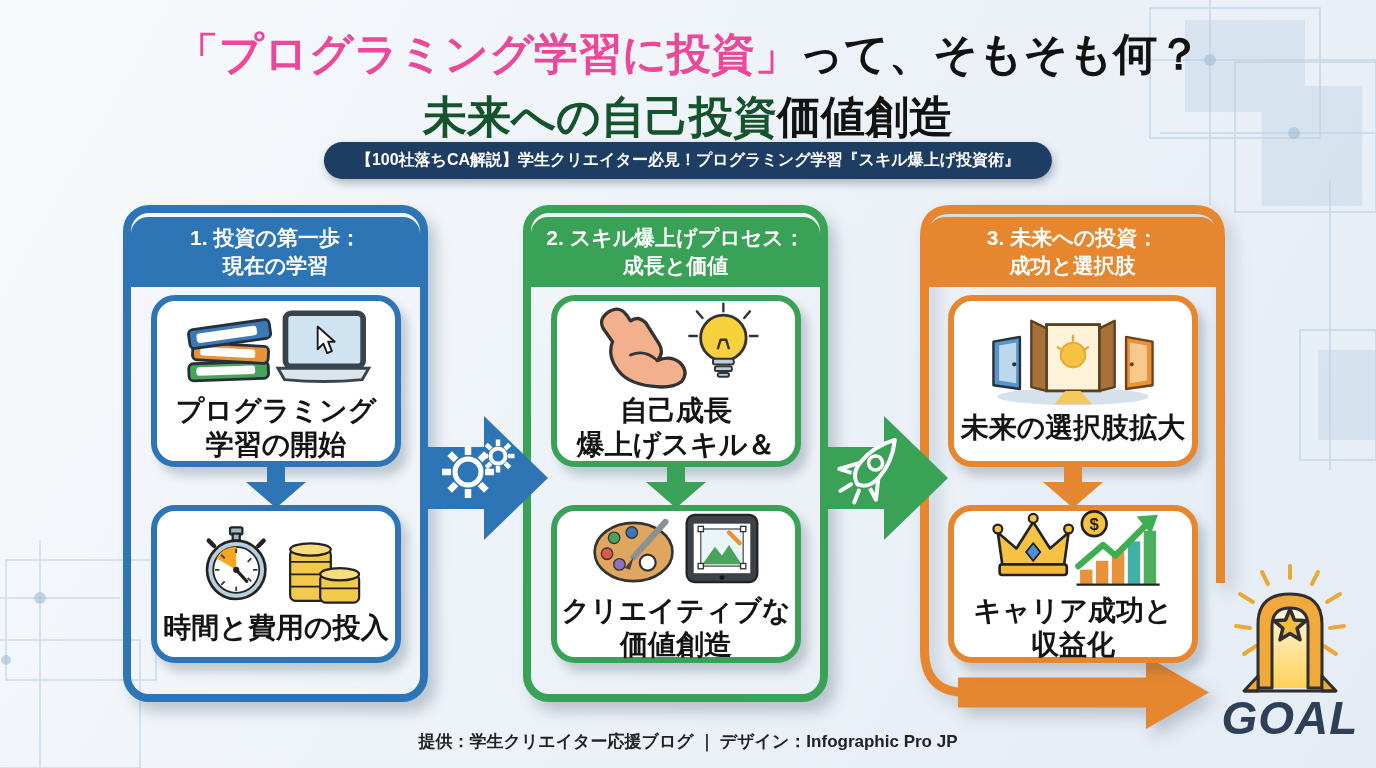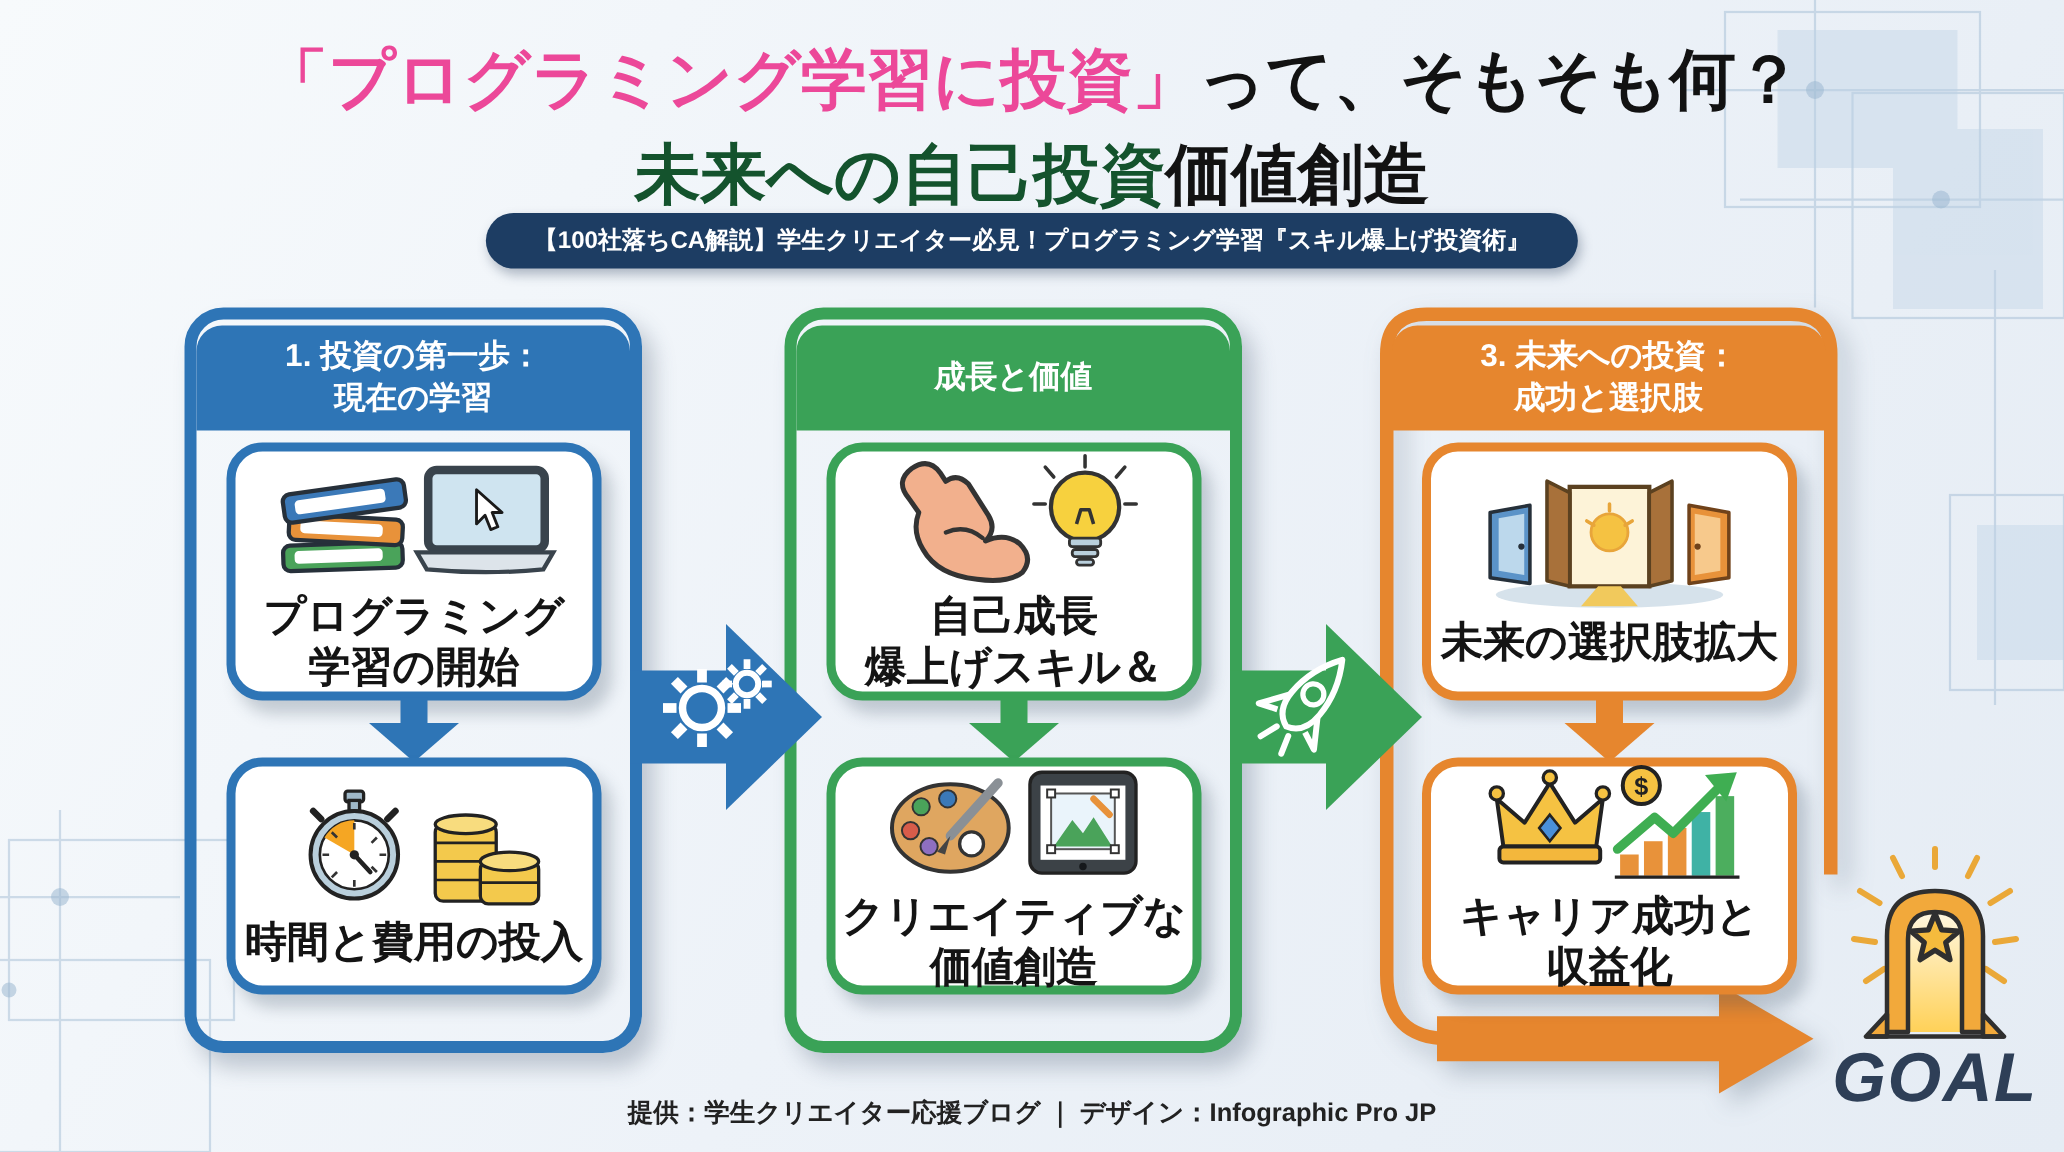--- a/index.html
+++ b/index.html
@@ -207,20 +207,21 @@
       </svg>
       <div class="box-label">
         <div class="label-line">時間と費用の投入</div>
 
       </div>
     </div>
   </div>
 
   <div class="column col-green">
     <div class="col-header hdr-green">
+      <div>2. スキル爆上げプロセス：</div>
       <div>成長と価値</div>
     </div>
 
     <div class="box box-green box-top">
       <svg class="icon" viewBox="0 0 200 95">
         <path d="M26 34 Q16 22 28 13 Q40 5 48 16 L52 22 Q60 16 68 24 L82 46 Q88 56 80 64 Q94 58 104 66 Q114 76 106 86 Q96 94 74 91 Q46 88 36 70 Q28 57 33 44 Z" fill="#f2b08d" stroke="#333" stroke-width="3.5" stroke-linejoin="round"></path>
         <path d="M52 58 Q66 52 78 62" fill="none" stroke="#333" stroke-width="3" stroke-linecap="round"></path>
         <g stroke="#333" stroke-width="2.5" stroke-linecap="round">
           <line x1="150" y1="4" x2="150" y2="12"></line>
           <line x1="122" y1="12" x2="128" y2="19"></line>

